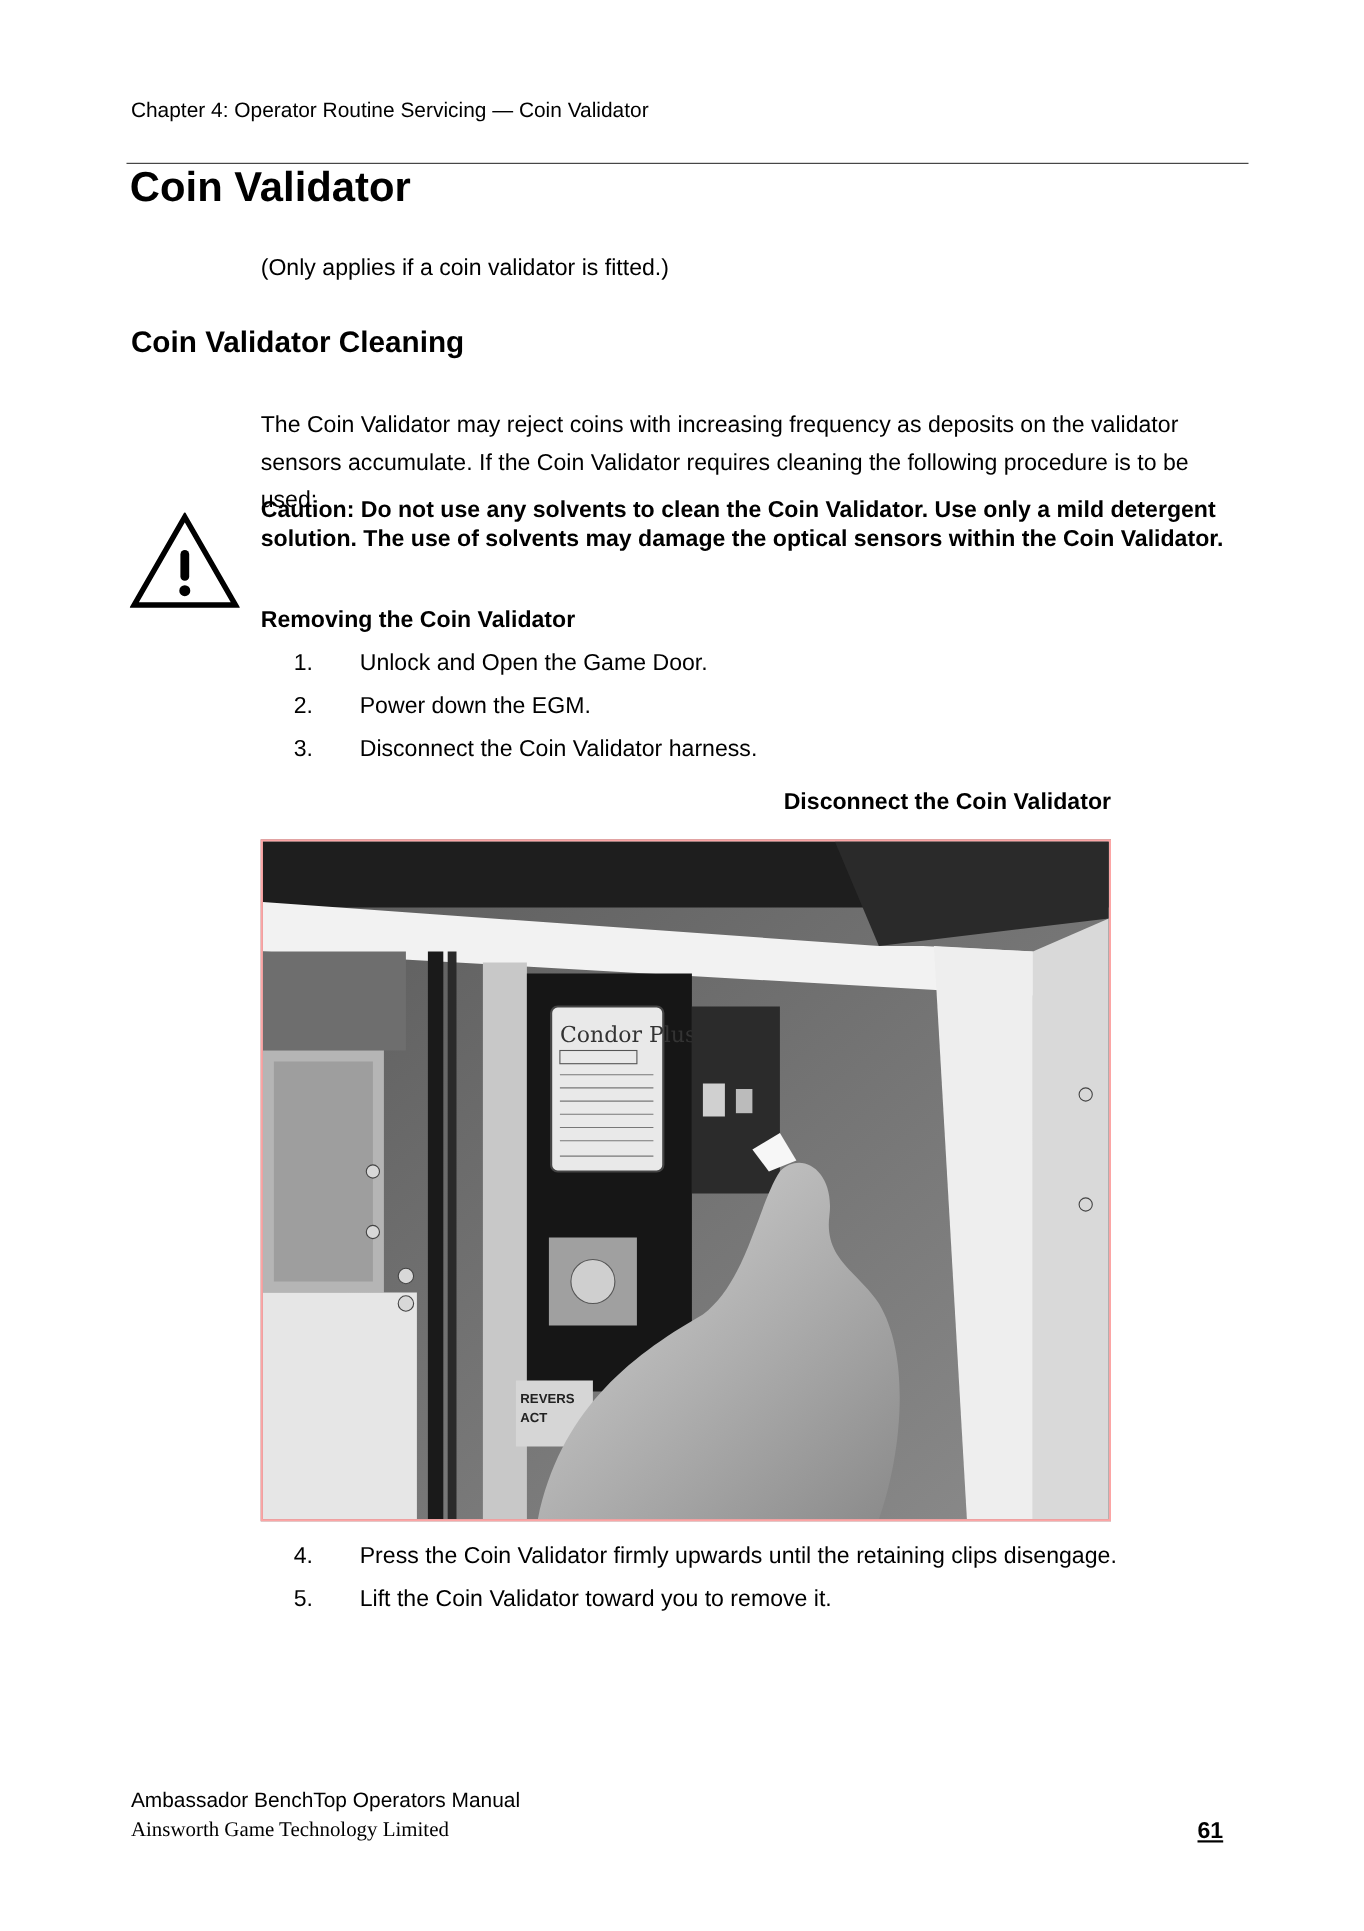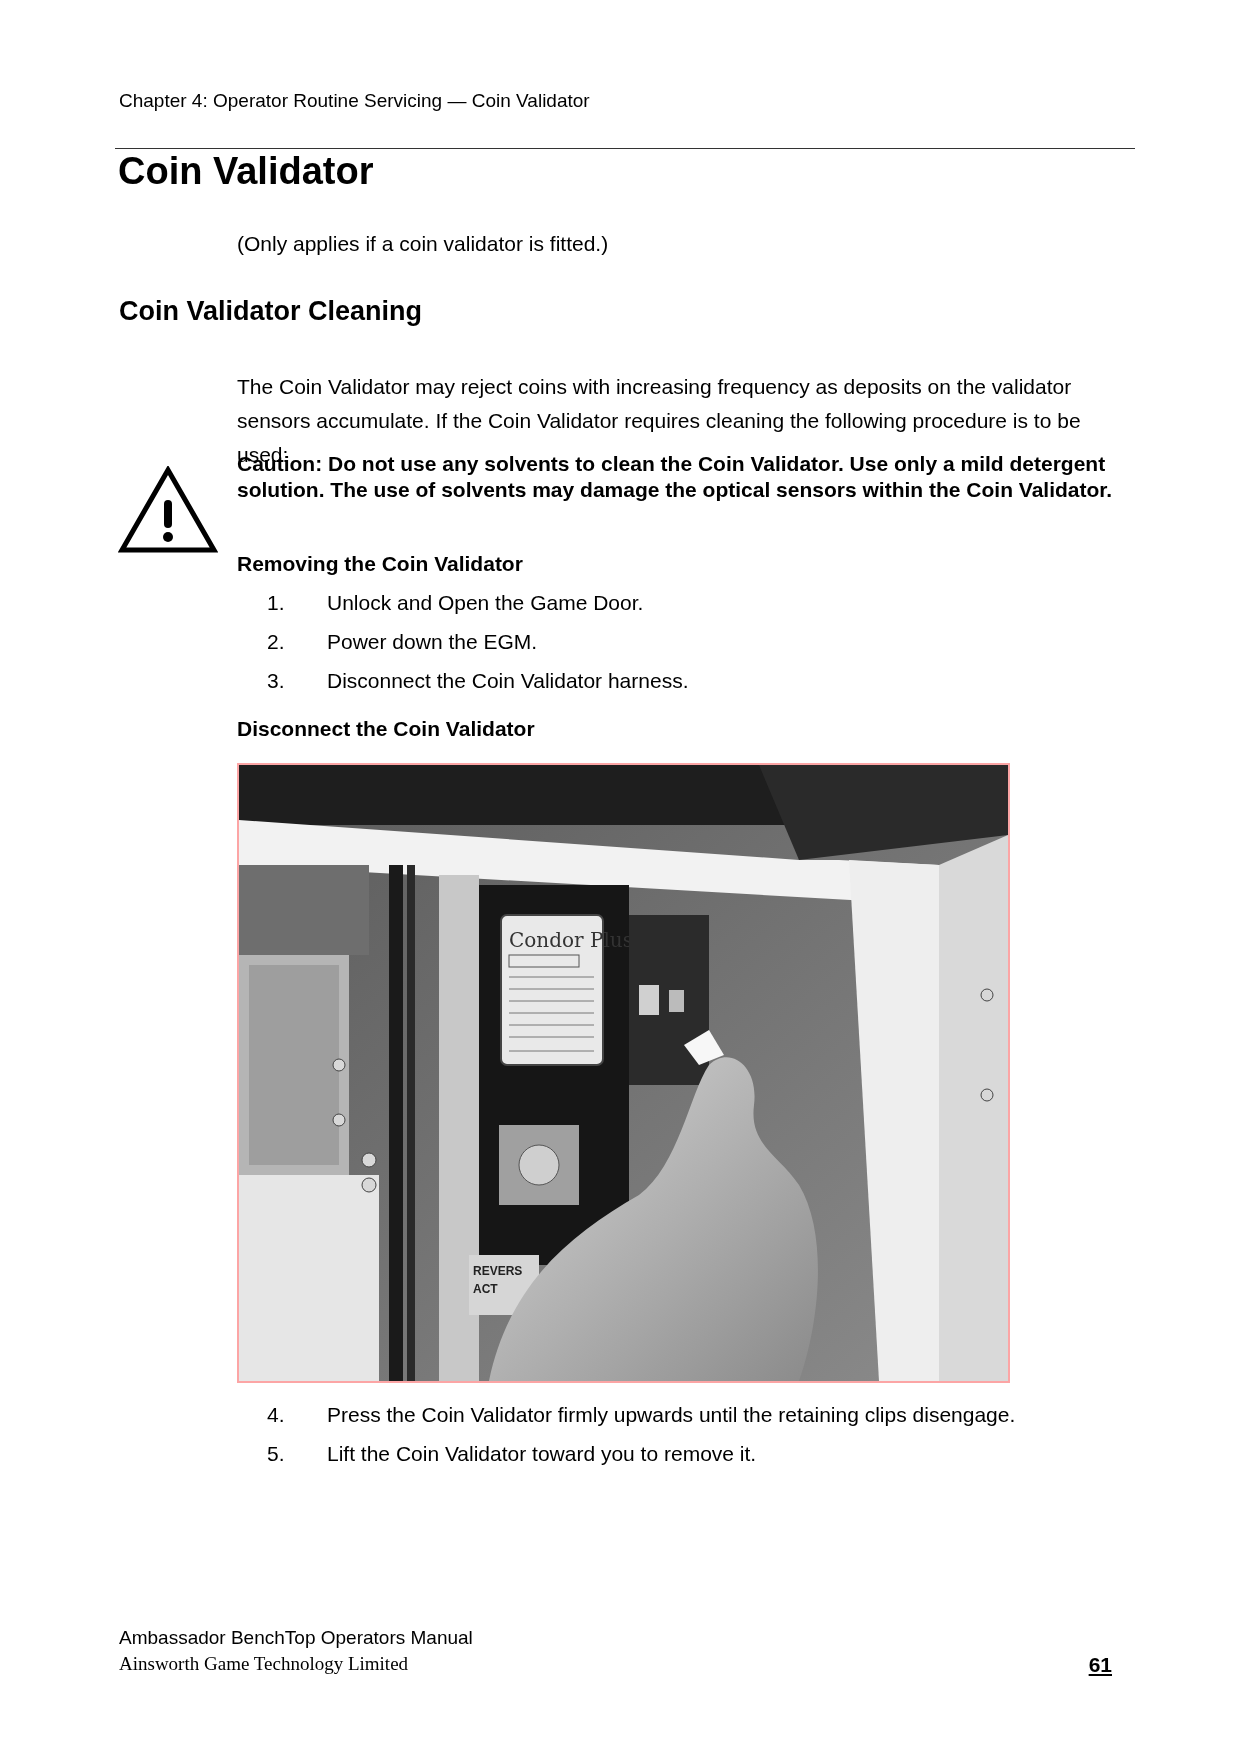--- a/index.html
+++ b/index.html
@@ -16,21 +16,21 @@
   .body-para { left: 237px; top: 370px; width: 880px; font-size: 21px; line-height: 34px; margin: 0; }
   .caution-icon { left: 118px; top: 466px; width: 100px; height: 88px; }
   .caution-text { left: 237px; top: 451px; width: 880px; font-size: 21px; line-height: 26px; font-weight: bold; margin: 0; }
   .subheading { left: 237px; top: 552px; font-size: 21px; font-weight: bold; margin: 0; }
   .steps { left: 237px; margin: 0; padding: 0; list-style: none; font-size: 21px; }
   .steps li { position: relative; height: 39px; line-height: 26px; }
   .steps .num { position: absolute; left: 30px; width: 40px; }
   .steps .txt { position: absolute; left: 90px; white-space: nowrap; }
   .steps-a { top: 590px; }
   .steps-b { top: 1402px; }
-  .figure-caption { left: 237px; width: 773px; top: 717px; text-align: left; font-size: 21px; font-weight: bold; }
+  .figure-caption { left: 237px; width: 773px; top: 717px; text-align: right; font-size: 21px; font-weight: bold; }
   .photo { left: 237px; top: 763px; width: 773px; height: 620px; border: 2px solid #fca5a5; box-sizing: border-box; overflow: hidden; background: #7a7a7a; }
   .footer-manual { left: 119px; top: 1627px; font-size: 19px; }
   .footer-company { left: 119px; top: 1653px; font-size: 19px; font-family: Liberation Serif, serif; }
   .page-number { right: 128px; top: 1653px; font-size: 21px; font-weight: bold; text-decoration: underline; }
 </style>
 </head>
 <body>
 
 <div class="abs running-header">Chapter 4: Operator Routine Servicing — Coin Validator</div>
 <div class="abs rule"></div>

